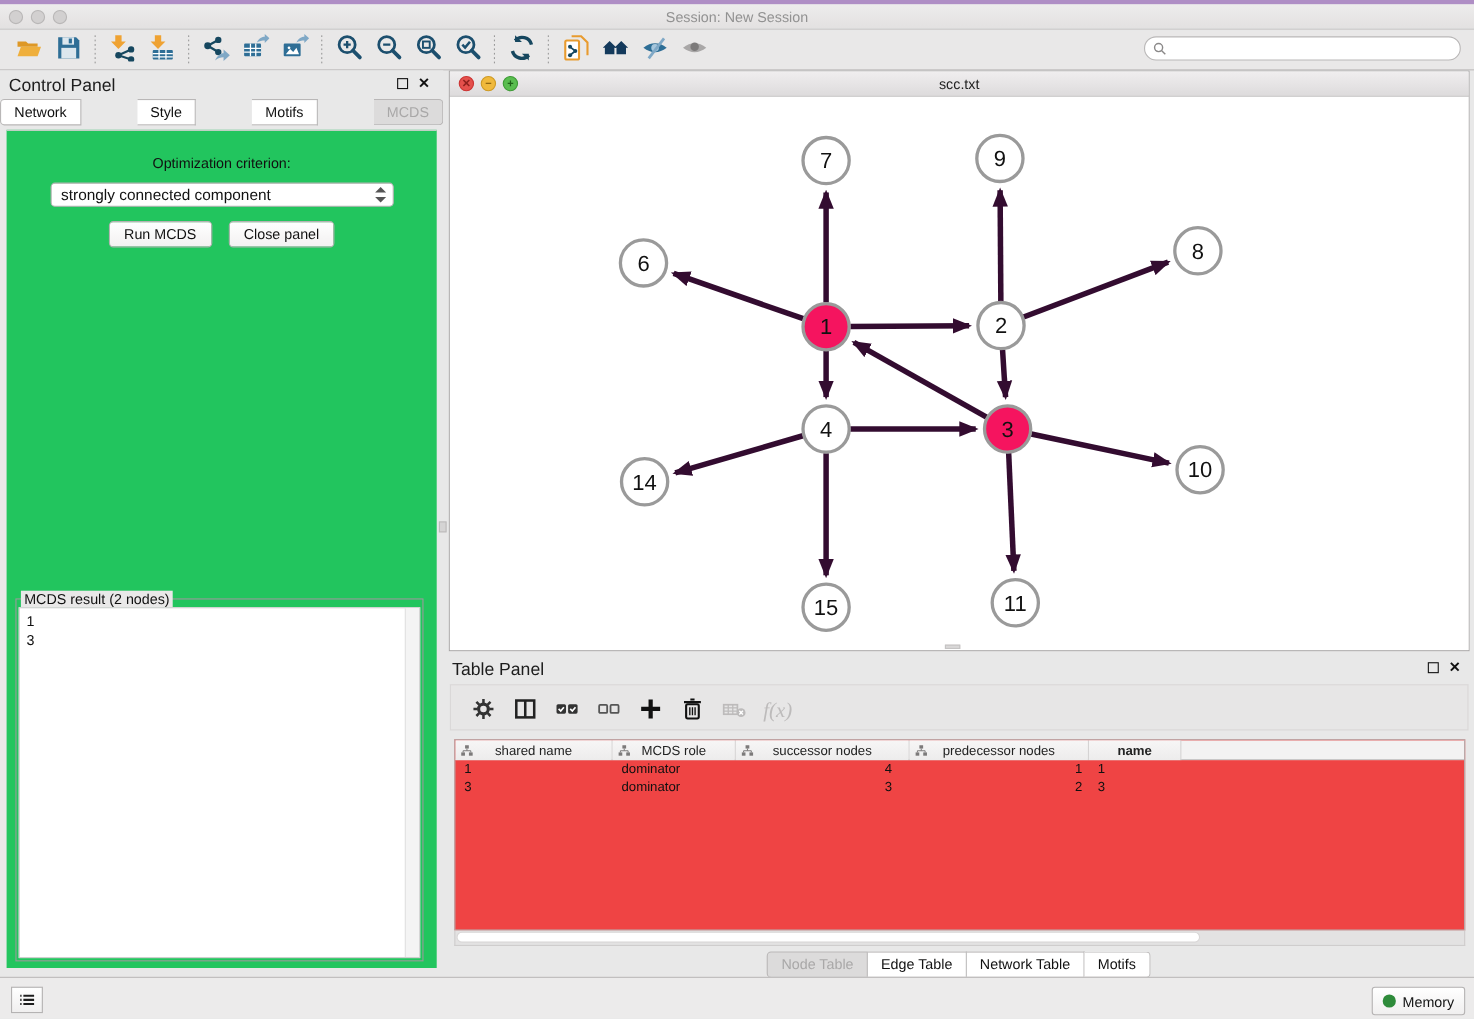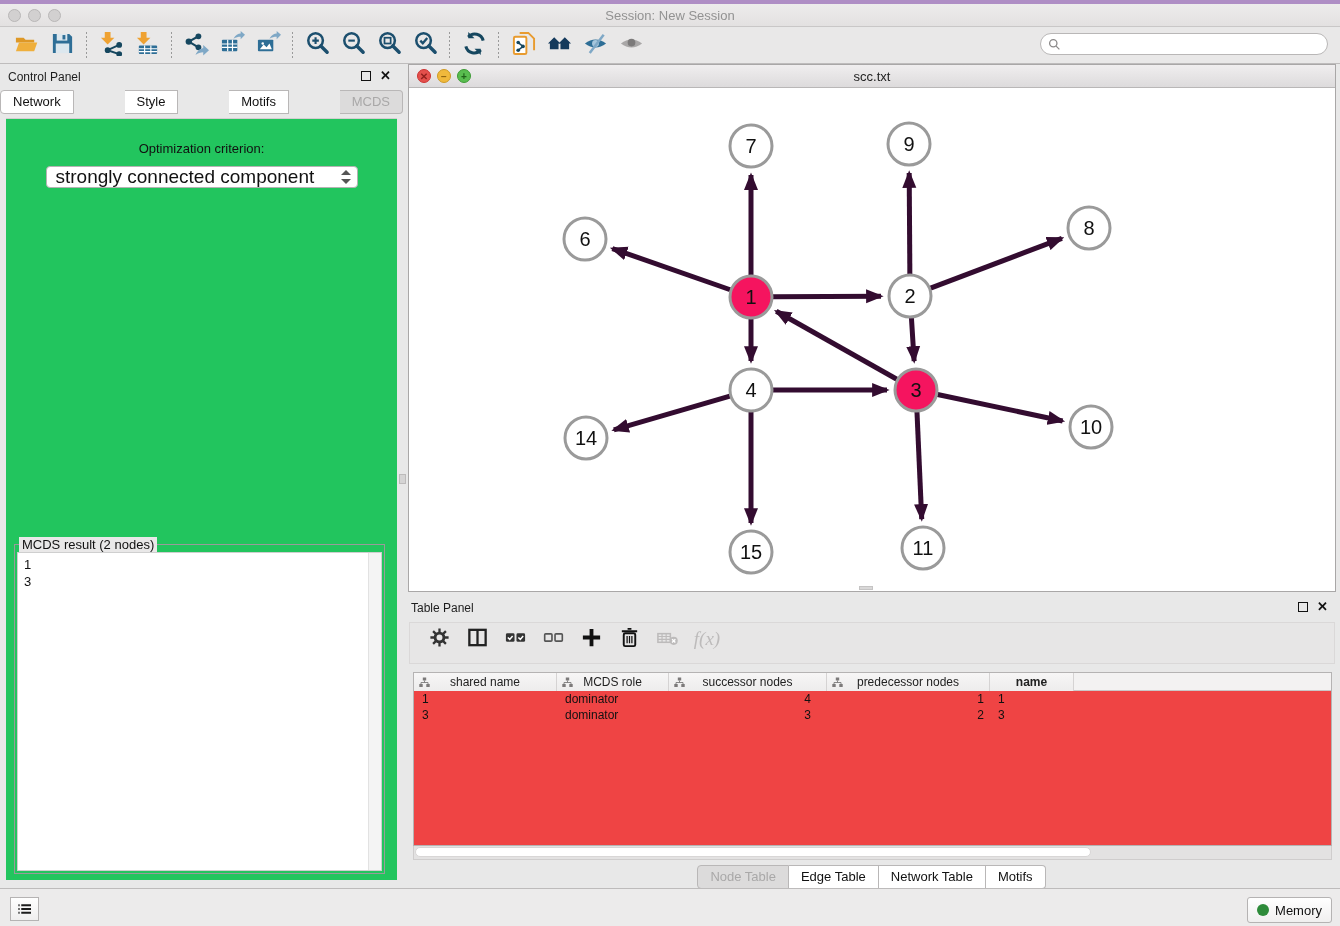--- a/index.html
+++ b/index.html
@@ -16,34 +16,34 @@
   .tb-btn { width:36px; height:30px; display:flex; align-items:center; justify-content:center; }
   .tb-btn svg { width:25px; height:25px; }
   .tb-sep { width:1px; height:28px; margin:0 6px; background-image:linear-gradient(#9a9a9a 40%, transparent 40%); background-size:1px 4px; }
   .search-wrap { position:absolute; right:12px; top:33px; width:288px; height:22px; background:#fff; border:1px solid #B9B7B7; border-radius:12px; display:flex; align-items:center; padding-left:7px; }
   .search-wrap svg { width:13px; height:13px; }
   .search-input { border:none; outline:none; background:transparent; font-size:12px; width:240px; }
 
   
   .control-panel { position:absolute; left:0; top:64px; width:403px; height:824px; background:#E8E8E8; }
   .panel-header { position:relative; height:26px; }
-  .panel-title { position:absolute; left:8px; top:6px; font-size:12px; color:#1d1d1d; }
+  .panel-title { position:absolute; left:8px; top:6px; font-size:16px; color:#1d1d1d; }
   .float-ico { position:absolute; top:7px; width:10px; height:10px; border:1.5px solid #111; }
   .close-ico { position:absolute; top:4px; font-size:13px; font-weight:bold; color:#111; }
   .cp-float { right:32px; } .cp-close { right:12px; }
 
   .tabbar { display:flex; justify-content:space-between; }
   .tab { font-size:13px; padding:3px 12px 4px; background:#fff; border:1px solid #B9B7B7; border-left:none; color:#111; }
   .tab:first-child { border-left:1px solid #B9B7B7; border-radius:4px 0 0 4px; }
   .tab:last-child { border-radius:0 4px 4px 0; }
   .tab.active { background:#DCDBDB; color:#A9A8A8; }
 
   .cp-body { position:absolute; left:6px; right:6px; top:54px; bottom:8px; background:#22c55e; border-top:1px solid #D2D0D0; }
   .opt-label { margin-top:22px; text-align:center; font-size:13px; color:#111; }
-  .select-box { position:relative; margin:10px auto 0; width:312px; height:22px; background:#fff; border:1px solid #B5B3B3; border-radius:4px; font-size:19px; line-height:20px; padding-left:9px; color:#111; }
+  .select-box { position:relative; margin:10px auto 0; width:312px; height:22px; background:#fff; border:1px solid #B5B3B3; border-radius:4px; font-size:14px; line-height:20px; padding-left:9px; color:#111; }
   .stepper { position:absolute; right:6px; top:2px; width:10px; height:16px; }
   .stepper i { position:absolute; left:0; width:0; height:0; border-left:5px solid transparent; border-right:5px solid transparent; }
   .stepper .up { top:1px; border-bottom:5px solid #555; }
   .stepper .dn { bottom:1px; border-top:5px solid #555; }
   .btn-row { display:flex; justify-content:center; gap:15px; margin-top:13px; }
   .push-btn { font-size:13px; padding:3px 13px 4px; background:linear-gradient(#ffffff,#F2F1F1); border:1px solid #B5B3B3; border-radius:4px; color:#111; }
 
   .result-group { position:absolute; left:8px; right:12px; top:425px; bottom:6px; border:1px solid #9A9A9A; }
   .result-legend { position:absolute; left:4px; top:-8px; background:#E9E8E8; font-size:13px; padding:0 3px; color:#111; }
   .result-area { position:absolute; inset:7px 2px 2px 2px; background:#fff; border:1px solid #CFCFCF; }
@@ -59,21 +59,21 @@
   .tl { position:absolute; top:4px; width:14px; height:14px; border-radius:50%; font-size:10px; font-weight:bold; text-align:center; line-height:13px; }
   .tl-red { left:8px; background:#E4504C; border:1px solid #C33; color:#8E1F1C; }
   .tl-yellow { left:28px; background:#F0B93C; border:1px solid #CE9A25; color:#8E6511; }
   .tl-green { left:48px; background:#59BD4F; border:1px solid #3E9A36; color:#1F6219; }
   .net-canvas { position:absolute; left:0; top:23px; width:926px; height:503px; background:#fff; }
   .h-handle { position:absolute; left:450px; bottom:1px; width:14px; height:4px; background:#D9D8D8; border:1px solid #C5C4C4; }
 
   
   .table-panel { position:absolute; left:403px; top:595px; width:937px; height:293px; background:#E8E8E8; }
   .tp-float { right:32px; } .tp-close { right:12px; }
-  .tp-toolbar { position:absolute; left:6px; right:5px; top:27px; height:42px; background:#E7E6E6; border:1px solid #DAD8D8; display:flex; align-items:flex-start; padding-left:12px; gap:4px; }
+  .tp-toolbar { position:absolute; left:6px; right:5px; top:27px; height:42px; background:#E7E6E6; border:1px solid #DAD8D8; display:flex; align-items:flex-end; padding-left:12px; gap:4px; }
   .tp-btn { width:34px; height:32px; display:flex; align-items:center; justify-content:center; }
   .tp-btn svg { width:24px; height:24px; }
   .fx-label { font-family:"Liberation Serif", serif; font-style:italic; font-size:19px; color:#BDBBBB; padding-left:4px; }
 
   .table-wrap { position:absolute; left:10px; right:8px; top:77px; height:174px; background:#ef4444; border:1px solid #B5B3B3; overflow:hidden; }
   .thead { display:flex; height:18px; border-bottom:1px solid #C9C7C7; background:#F3F2F2; }
   .th { position:relative; height:18px; border-right:1px solid #D5D3D3; background:linear-gradient(#F7F6F6,#EDECEC); display:flex; align-items:center; justify-content:center; font-size:12px; color:#222; }
   .th svg { position:absolute; left:5px; top:4px; width:11px; height:11px; }
   .trow { display:flex; height:16px; }
   .td { font-size:12px; color:#111; padding:1px 6px 0 8px; overflow:hidden; white-space:nowrap; }
@@ -251,20 +251,24 @@
         <div class="tab active">MCDS</div>
       </div>
     <div class="cp-body">
       <div class="opt-label">Optimization criterion:</div>
       <div class="select-box">
         <span>strongly connected component</span>
         <span class="stepper">
             <i class="up"></i>
             <i class="dn"></i>
           </span>
+      </div>
+      <div class="btn-row">
+        <button class="push-btn">Run MCDS</button>
+        <button class="push-btn">Close panel</button>
       </div>
       <div class="result-group">
         <span class="result-legend">MCDS result (2 nodes)</span>
         <div class="result-area">
           <div class="result-text" id="result-text">1
 3</div>
           <div class="result-scroll"></div>
         </div>
       </div>
     </div>

